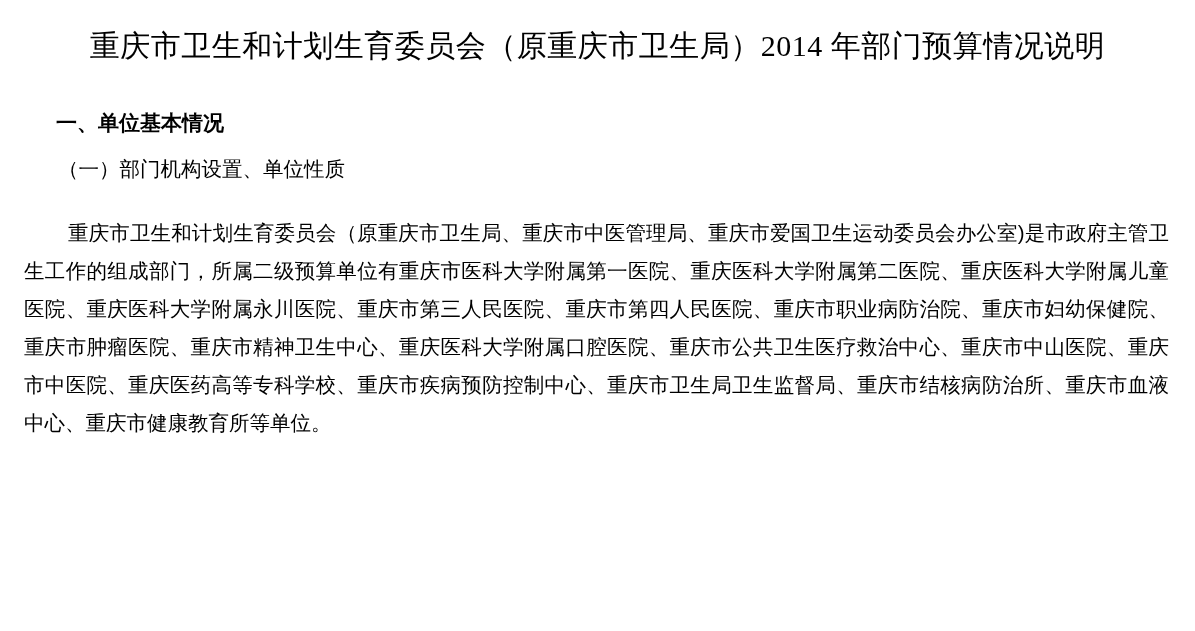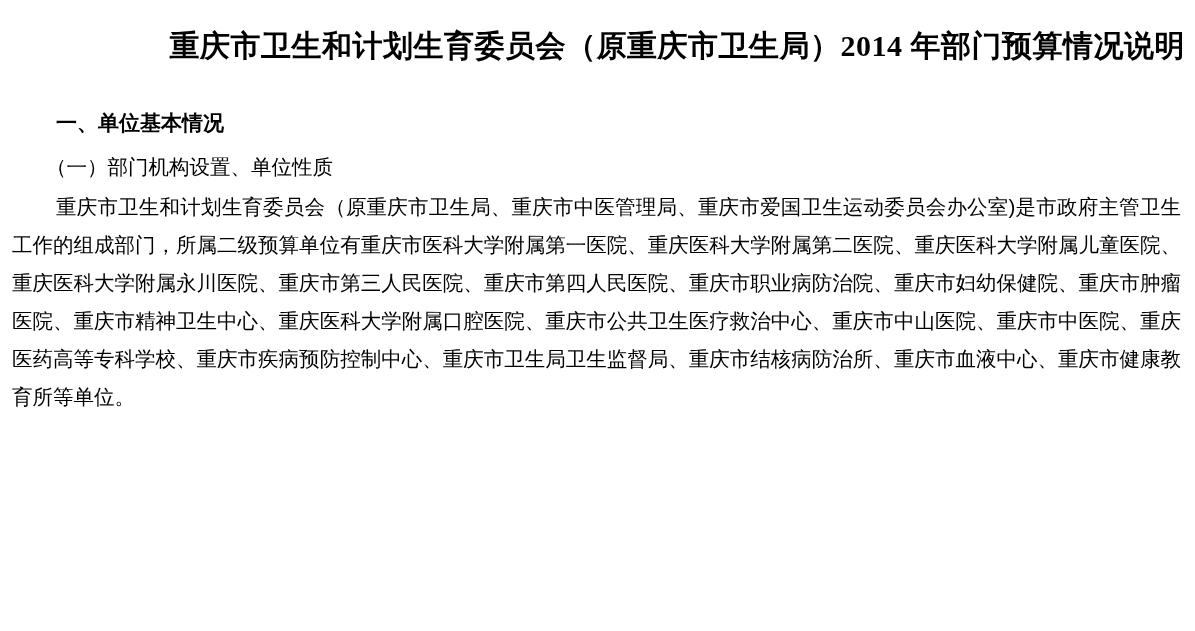--- a/index.html
+++ b/index.html
@@ -16,44 +16,44 @@
   }
   .page {
     width: 1195px;
     height: 631px;
     box-sizing: border-box;
     padding: 26px 8px 0 8px;
     position: relative;
   }
   .doc-title {
     font-family: "Liberation Serif", "DejaVu Serif", serif;
-    font-weight: bold;
+    font-weight: normal;
     font-size: 30px;
     line-height: 40px;
     letter-spacing: 0.5px;
-    text-align: right;
+    text-align: center;
     white-space: nowrap;
     margin: 0 0 42px 0;
     padding: 0 2px;
   }
   .section-heading {
     font-family: "Liberation Sans", "DejaVu Sans", sans-serif;
     font-weight: bold;
     font-size: 21px;
     line-height: 30px;
     margin: 15px 0 10px 0;
     text-indent: 48px;
   }
   .para {
     font-family: "Liberation Sans", "DejaVu Sans", sans-serif;
     font-size: 20.5px;
     line-height: 38px;
     text-align: justify;
     text-justify: inter-ideograph;
-    margin: 0;
+    margin: 12px;
     padding: 0 6px 0 4px;
   }
   .para.indent {
     text-indent: 44px;
   }
   .para.indent-small {
     text-indent: 34px;
   }
   .spacer-sm { height: 2px; }
   .spacer-md { height: 14px; }

